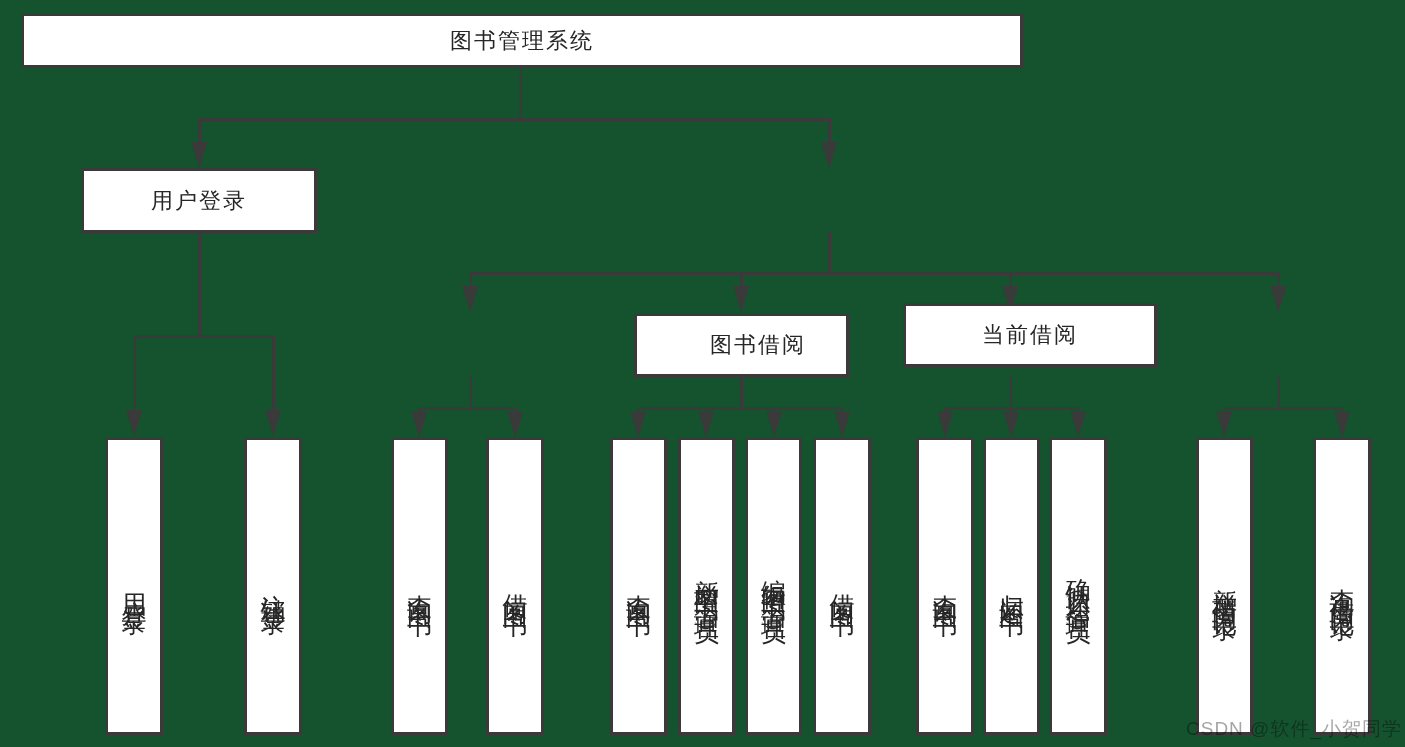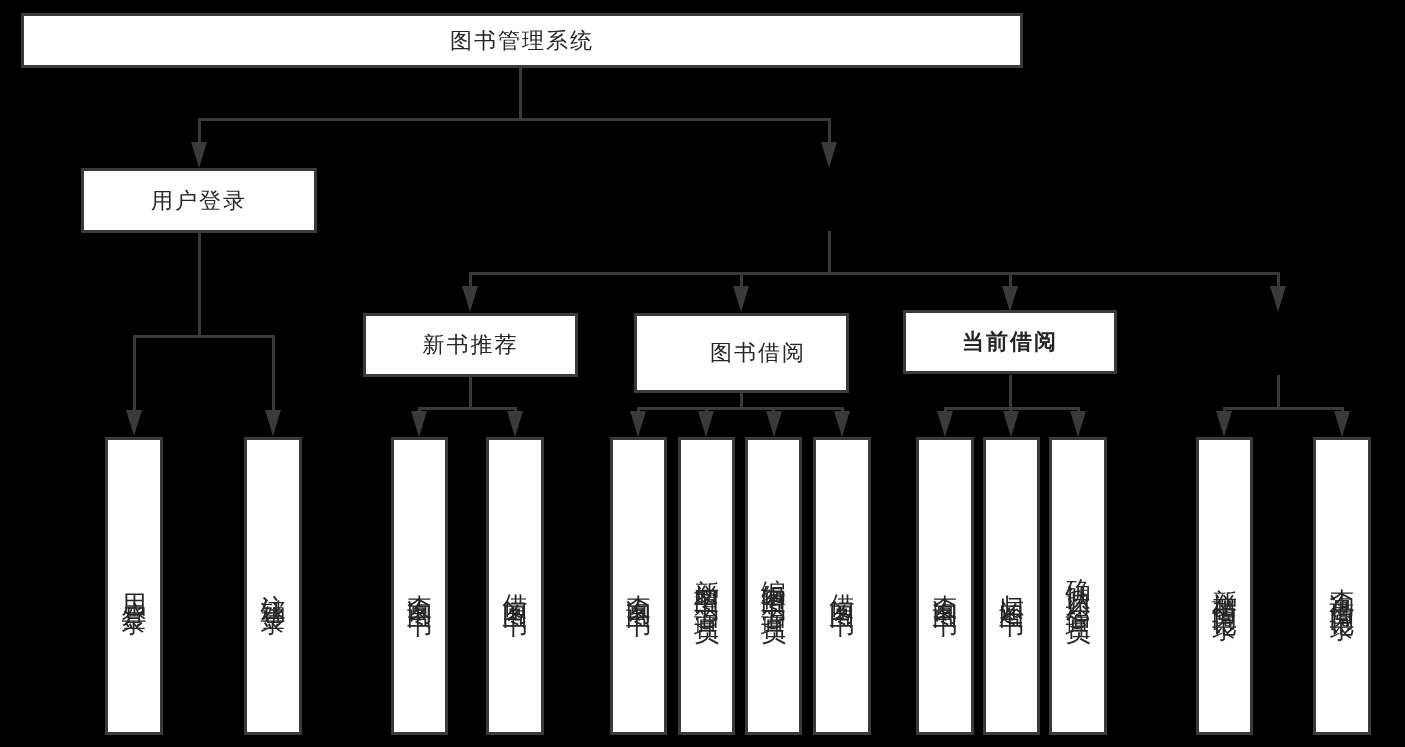--- a/index.html
+++ b/index.html
@@ -2,21 +2,21 @@
 <html><head>
 <meta charset="utf-8">
 <style>
   :root{
     --line:#3a3a3a;
     --text:#262626;
     --wm:#a6a6a6;
   }
   *{margin:0;padding:0;}
   body{background:#fff;font-family:"Liberation Sans","DejaVu Sans",sans-serif;}
-  .canvas{position:relative;width:1405px;height:747px;background:#000000;overflow:hidden;}
+  .canvas{position:relative;width:1405px;height:747px;background:#14532d;overflow:hidden;}
 
   
   .node,.leaf{
     position:absolute;box-sizing:border-box;background:#fff;
     border:3px solid var(--line);
     display:flex;align-items:center;justify-content:center;
     color:var(--text);
   }
   .node{font-size:22px;letter-spacing:2px;}
   .leaf{top:437px;height:298px;}
@@ -107,27 +107,24 @@
   </div>
 
   <div class="node" style="left:21px;top:13px;width:1002px;height:55px;">
     <span>图书管理系统</span>
   </div>
 
   <div class="node" style="left:81px;top:168px;width:236px;height:65px;">
     <span>用户登录</span>
   </div>
 
-  <div class="node" style="left:363px;top:313px;width:215px;height:64px;">
-    <span>新书推荐</span>
-  </div>
-  <div class="node" style="left:634px;top:313px;width:215px;height:80px;padding-left:33px;">
+  <div class="node" style="left:634px;top:313px;width:215px;height:64px;padding-left:33px;">
     <span>图书借阅</span>
   </div>
-  <div class="node" style="left:903px;top:310px;width:214px;height:64px;font-weight:bold;">
+  <div class="node" style="left:903px;top:303px;width:254px;height:64px;">
     <span>当前借阅</span>
   </div>
 
   <div class="leaf" style="left:105px;width:58px;">
     <span class="vtext">用户登录</span>
   </div>
   <div class="leaf" style="left:244px;width:58px;">
     <span class="vtext">注销登录</span>
   </div>
 
@@ -161,14 +158,15 @@
     <span class="vtext">确认归还（管理员）</span>
   </div>
 
   <div class="leaf" style="left:1196px;width:57px;">
     <span class="vtext">新增借阅记录</span>
   </div>
   <div class="leaf" style="left:1313px;width:58px;">
     <span class="vtext">查询借阅记录</span>
   </div>
 
+  <div class="watermark">CSDN @软件_小贺同学</div>
 
 </div>
 
 </body></html>

